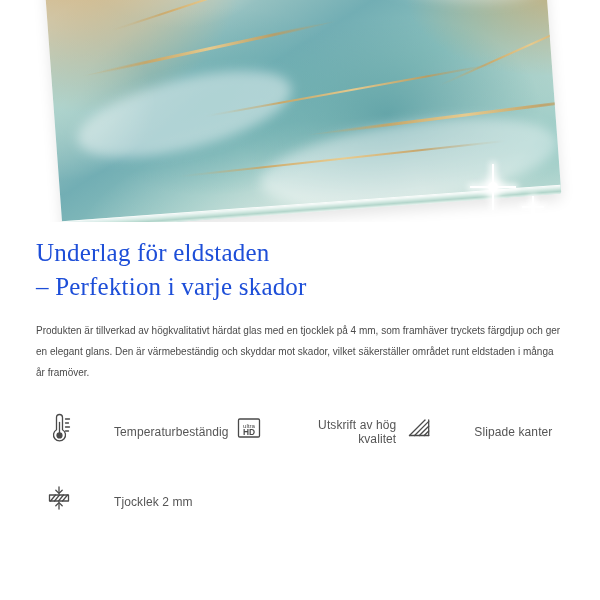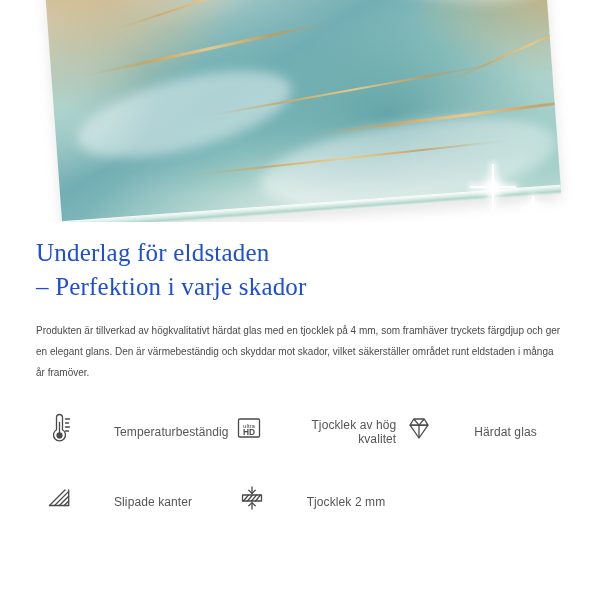--- a/index.html
+++ b/index.html
@@ -229,36 +229,24 @@
       </div>
 
       <div class="feature">
         <div class="feature-icon">
           <svg width="40" height="40" viewBox="0 0 40 40" fill="none">
             <rect x="9.5" y="11" width="21" height="18" rx="1.2" stroke="#4a4a4a" stroke-width="1.3"></rect>
             <text x="20" y="20" text-anchor="middle" font-family="Liberation Sans, sans-serif" font-size="6.2" fill="#4a4a4a">ultra</text>
             <text x="20" y="27" text-anchor="middle" font-family="Liberation Sans, sans-serif" font-size="8.4" font-weight="bold" fill="#4a4a4a">HD</text>
           </svg>
         </div>
-        <div class="feature-label">Tjocklek av hög kvalitet</div>
-      </div>
-
-
-      <div class="feature">
-        <div class="feature-icon">
-          <svg width="40" height="40" viewBox="0 0 40 40" fill="none" stroke="#4a4a4a" stroke-width="1.3" stroke-linejoin="round">
-            <path d="M11 17.2L20 30l9-12.8"></path>
-            <path d="M11 17.2L14.8 11h10.4L29 17.2z"></path>
-            <path d="M11 17.2h18"></path>
-            <path d="M14.8 11L20 17.2 25.2 11"></path>
-            <path d="M20 17.2V30"></path>
-          </svg>
-        </div>
-        <div class="feature-label">Härdat glas</div>
-      </div>
+        <div class="feature-label">Utskrift av hög kvalitet</div>
+      </div>
+
+
 
       <div class="feature">
         <div class="feature-icon">
           <svg width="40" height="40" viewBox="0 0 40 40" fill="none" stroke="#4a4a4a" stroke-width="1.3" stroke-linecap="round" stroke-linejoin="round">
             <path d="M10 27.5L25.5 12h4.5v4.5L14.5 32H10v-4.5z" opacity="0"></path>
             <path d="M10.5 27.5L26 12"></path>
             <path d="M10.5 27.5h19.2"></path>
             <path d="M29.7 27.5V12"></path>
             <path d="M15.6 27.5L29.7 13.4"></path>
             <path d="M20.4 27.5L29.7 18.2"></path>

